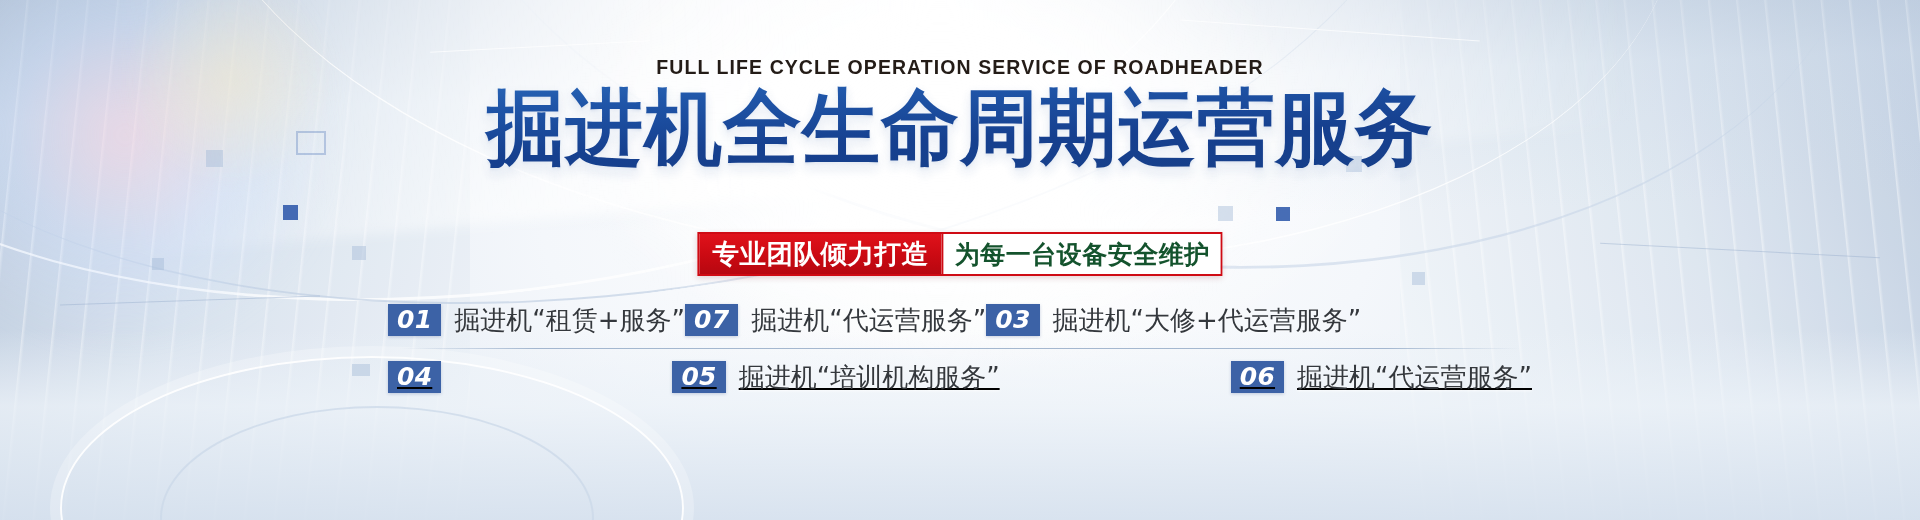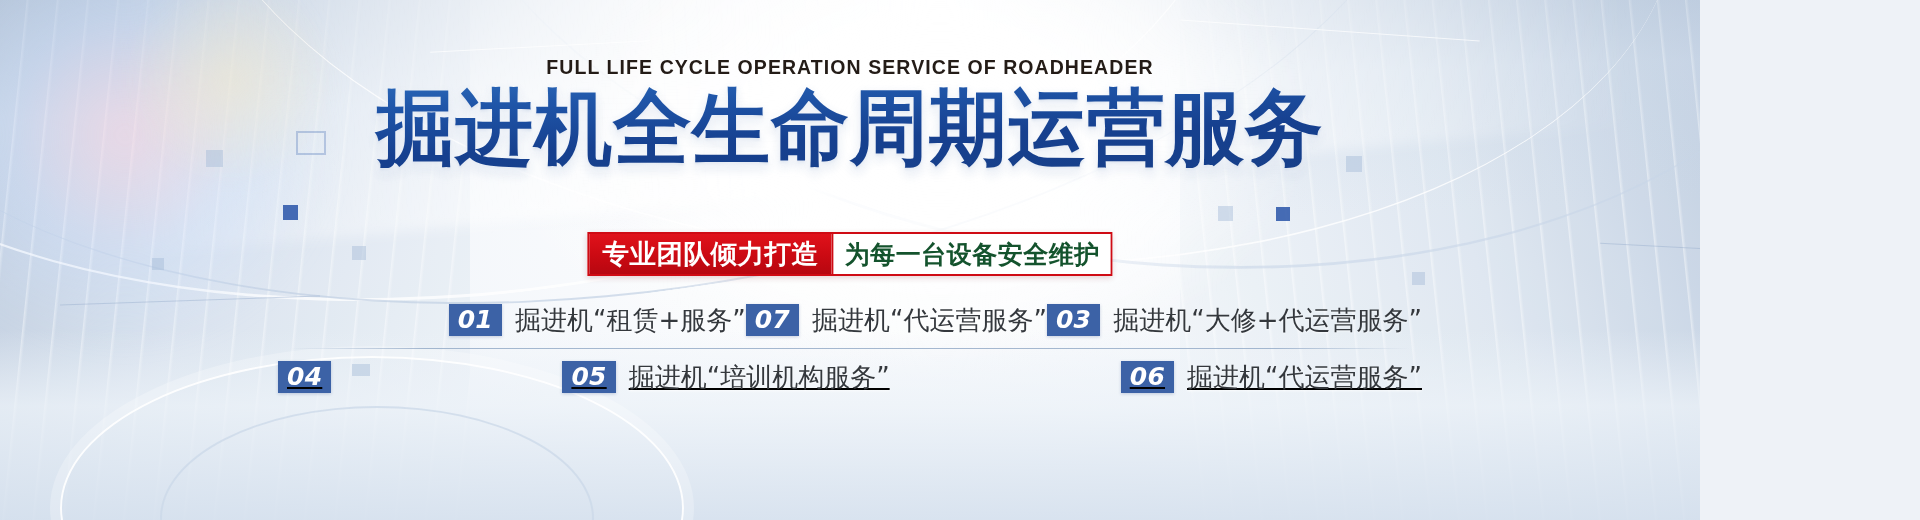--- a/index.html
+++ b/index.html
@@ -2,21 +2,21 @@
 <html><head>
 <meta charset="utf-8">
 <style>
   html,body{margin:0;padding:0;}
   body{
     width:1920px;height:520px;overflow:hidden;
     font-family:"Liberation Sans","DejaVu Sans",sans-serif;
     background:#eef2f7;
   }
   .banner{
-    position:relative;width:1700px;height:520px;overflow:hidden;
+    position:relative;width:1920px;height:520px;overflow:hidden;
     background:
       radial-gradient(ellipse 620px 420px at 52% 18%, rgba(255,255,255,.98) 0%, rgba(255,255,255,.72) 32%, rgba(255,255,255,0) 68%),
       radial-gradient(ellipse 1100px 700px at 50% 40%, #ffffff 0%, #f4f7fb 38%, #e3eaf3 72%, #d3dde9 100%),
       linear-gradient(100deg,#c9d6e6 0%,#e6edf5 18%,#fbfcfe 42%,#ffffff 55%,#f0f4f9 72%,#d9e3ee 90%,#c5d2e2 100%);
   }
   
   .bg-layer{position:absolute;inset:0;pointer-events:none;}
   .ceiling{
     position:absolute;left:0;top:0;width:1920px;height:230px;
     background:
@@ -122,21 +122,21 @@
     padding:0 11px;display:flex;align-items:center;
     font-size:25px;font-weight:900;letter-spacing:.02em;
     font-family:Liberation Sans, sans-serif;
     border-left:2px solid #cf0b14;
   }
   .items{
     position:absolute;left:50%;top:292px;transform:translateX(-50%);
     width:1180px;
   }
   .row{display:flex;align-items:center;height:56px;}
-  .row1{justify-content:flex-end;padding:0 18px 0 18px;}
+  .row1{justify-content:flex-start;padding:0 18px 0 18px;}
   .row2{justify-content:space-between;padding:0 18px 0 18px;text-decoration:underline;}
   .divider{
     width:1120px;height:1px;margin:0 auto;
     background:linear-gradient(90deg,rgba(160,180,205,0) 0%,rgba(150,172,200,.85) 12%,rgba(150,172,200,.85) 88%,rgba(160,180,205,0) 100%);
   }
   .item{display:flex;align-items:center;gap:13px;white-space:nowrap;}
   .badge{
     background:#3c62a6;color:#ffffff;
     font-size:25px;font-weight:700;font-style:italic;
     font-family:"DejaVu Sans","Liberation Sans",sans-serif;

